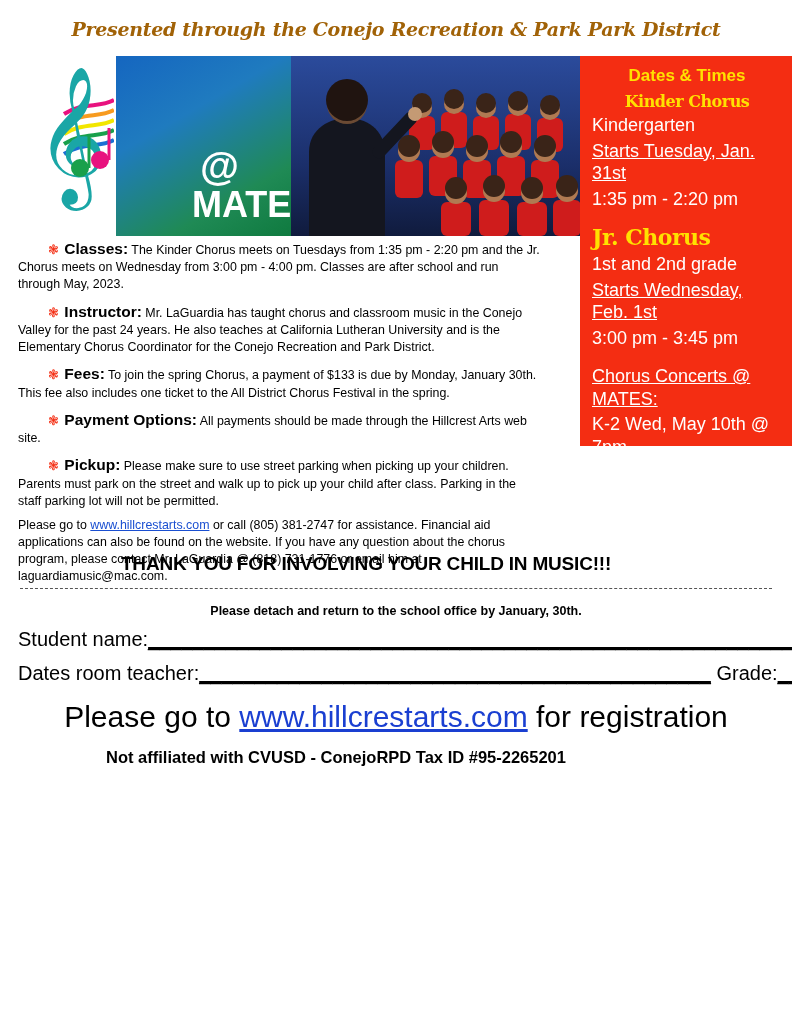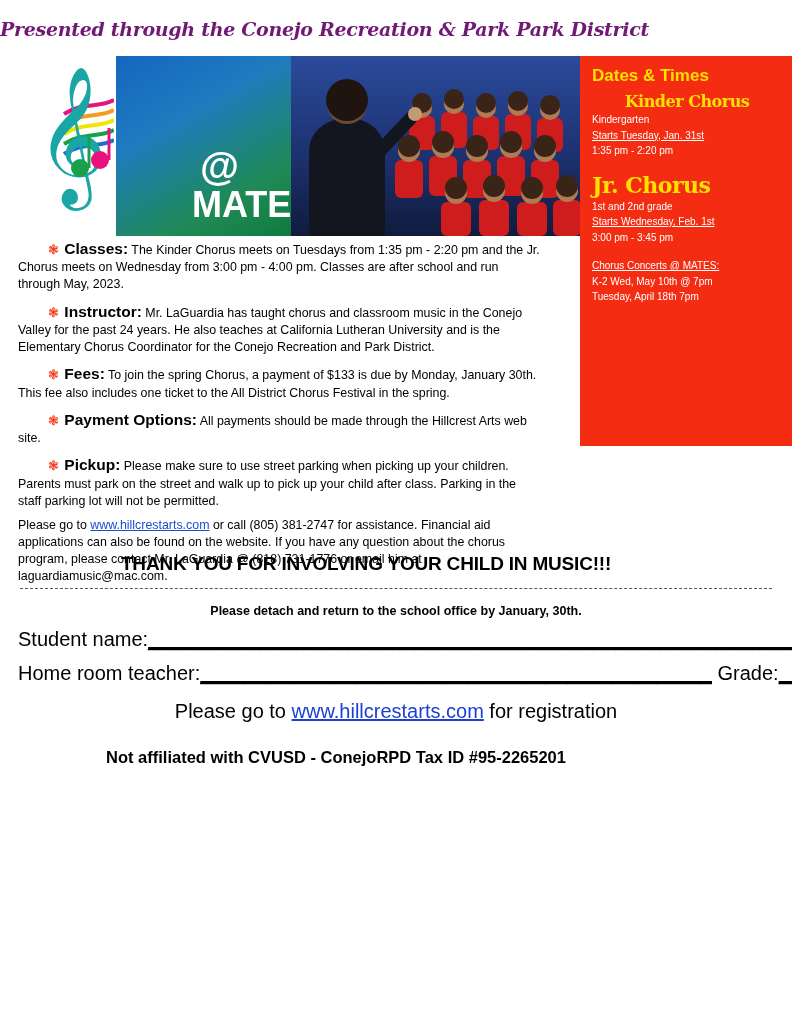--- a/index.html
+++ b/index.html
@@ -15,27 +15,27 @@
     color: #000;
     overflow: hidden;
   }
 
   
   .top-title {
     position: absolute;
     top: 18px;
     left: 0;
     width: 792px;
-    text-align: left;
+    text-align: center;
     font-family: "DejaVu Serif", serif;
     font-style: italic;
     font-weight: bold;
     font-size: 19px;
     letter-spacing: -0.3px;
-    color: #701a75;
+    color: #a16207;
   }
 
   
   .banner {
     position: absolute;
     top: 56px;
     left: 34px;
     width: 724px;
     height: 180px;
   }
@@ -105,20 +105,21 @@
     left: 546px;
     top: 0;
     width: 212px;
     height: 390px;
     background: #f42d12;
     color: #ffffff;
     padding: 6px 10px 0 12px;
     box-sizing: border-box;
   }
   .redbox .dt {
+    text-align: center;
     font-family: "Liberation Sans", sans-serif;
     font-weight: bold;
     font-size: 17px;
     color: #ffe100;
     margin-top: 4px;
   }
   .redbox .kinder {
     text-align: center;
     font-family: "DejaVu Serif", serif;
     font-weight: bold;
@@ -131,21 +132,21 @@
     text-align: left;
     font-family: "DejaVu Serif", serif;
     font-weight: bold;
     font-size: 22px;
     color: #ffe100;
     margin-top: 14px;
     letter-spacing: -0.5px;
   }
   .redbox p {
     margin: 3px 0;
-    font-size: 10px;
+    font-size: 18px;
     line-height: 1.25;
   }
   .redbox .u { text-decoration: underline; }
   .redbox .sec { margin-top: 16px; }
 
   
   .body-text {
     position: absolute;
     left: 18px;
     top: 238px;
@@ -220,21 +221,21 @@
   .f1 { top: 628px; left: 18px; }
   .f2 { top: 662px; left: 18px; }
 
   .register {
     position: absolute;
     top: 700px;
     left: 0;
     width: 792px;
     text-align: center;
     font-family: "Liberation Sans", sans-serif;
-    font-size: 20px;
+    font-size: 30px;
     color: #000;
   }
   .register a {
     color: #1a3fd1;
     text-decoration: underline;
   }
 
   .notaffil {
     position: absolute;
     top: 748px;
@@ -409,21 +410,21 @@
 </div>
 
 <div class="thanks">THANK YOU FOR INVOLVING YOUR CHILD IN MUSIC!!!</div>
 <div class="dashline"></div>
 <div class="detach">Please detach and return to the school office by January, 30th.</div>
 
 <div class="field f1">
   <span>Student name:</span><span class="ul">_______________________________________________________________</span>
 </div>
 <div class="field f2">
-  <span>Home room teacher:</span><span class="ul">______________________________________________</span>
+  <span>Dates room teacher:</span><span class="ul">______________________________________________</span>
   <span>Grade:</span><span class="ul">_____</span>
 </div>
 
 <div class="register">
   <span>Please go to  </span><a href="#">www.hillcrestarts.com</a><span> for registration</span>
 </div>
 
 <div class="notaffil">Not affiliated with CVUSD - ConejoRPD Tax ID #95-2265201</div>
 
 </body></html>

